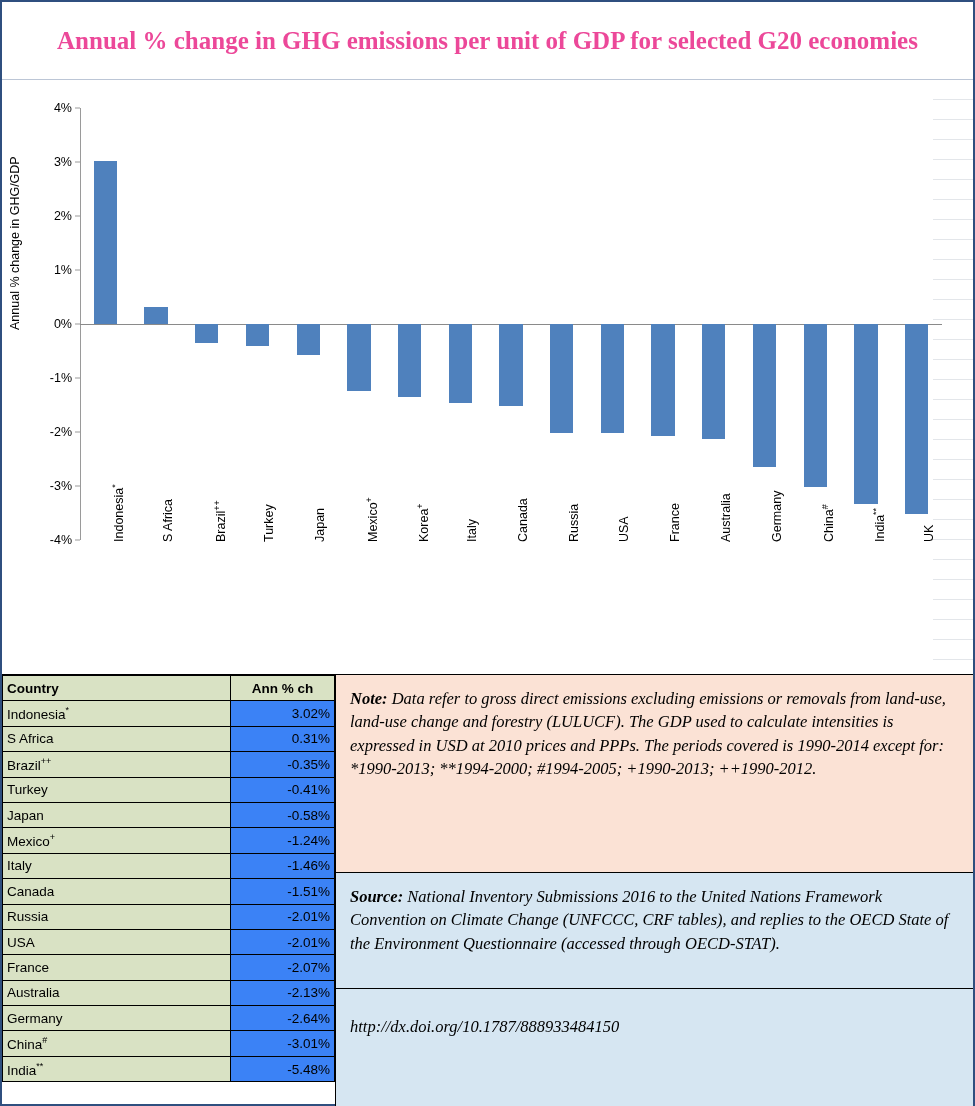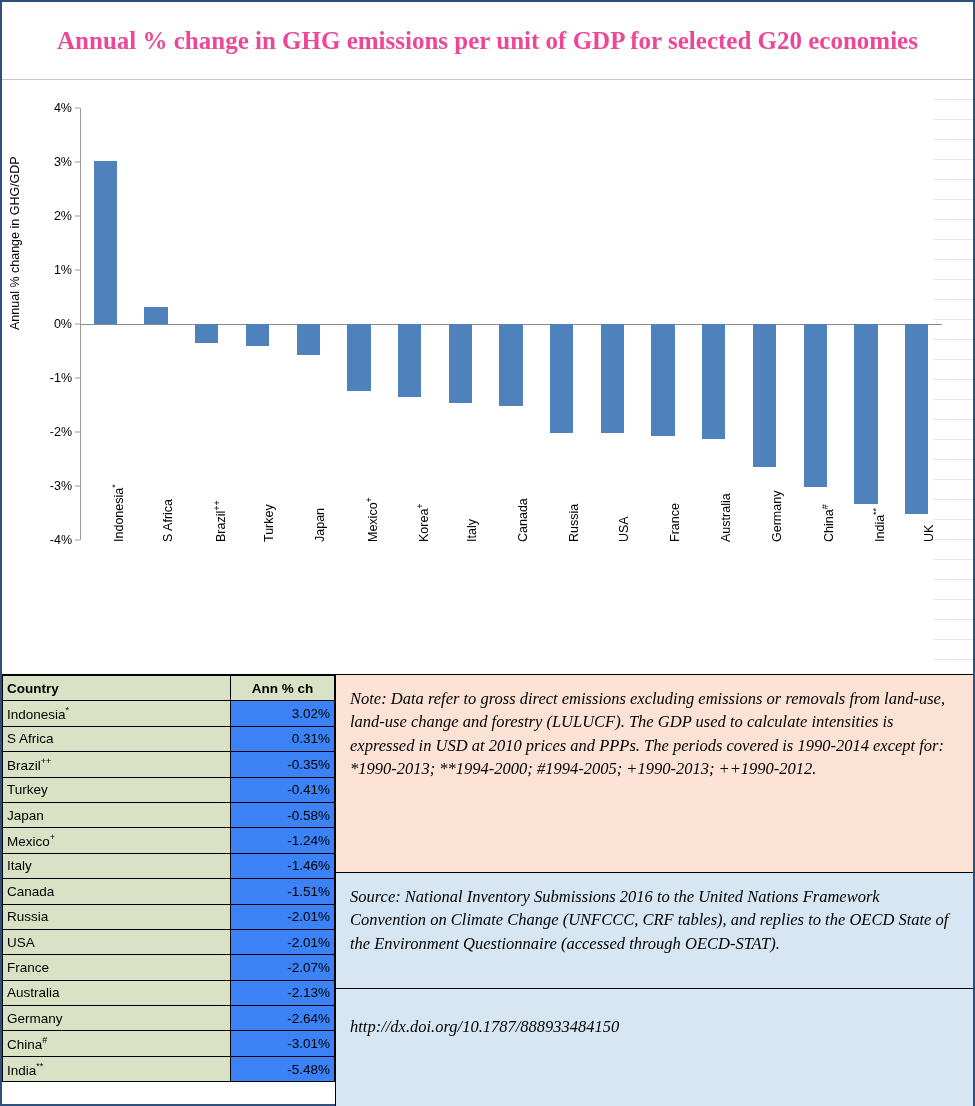--- a/index.html
+++ b/index.html
@@ -219,21 +219,21 @@
     flex: 1;
   }
   .note-text, .source-text, .link-text {
     font-family: "Liberation Serif", serif;
     font-style: italic;
     font-size: 16.5px;
     line-height: 1.42;
     color: #000;
   }
   .lbl {
-    font-weight: normal;
+    font-weight: bold;
   }
 </style>
 </head>
 <body>
 
 <div class="page">
 
   <div class="title-band">
     <div class="title-text">Annual % change in GHG emissions per unit of GDP for selected G20 economies</div>
   </div>

